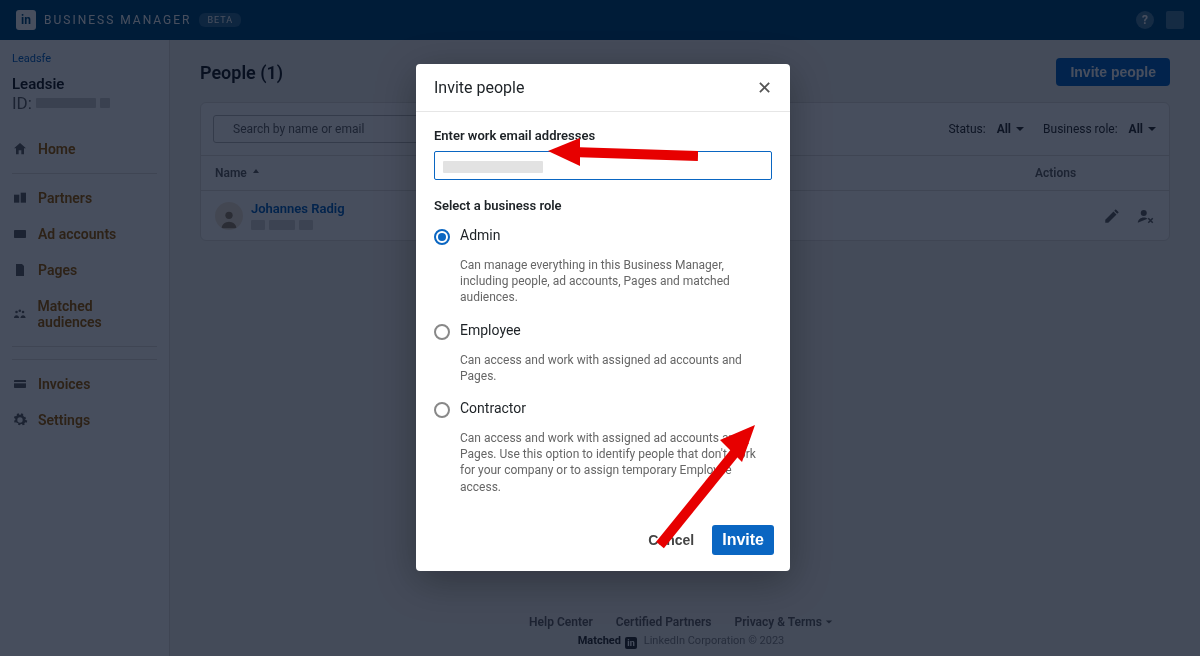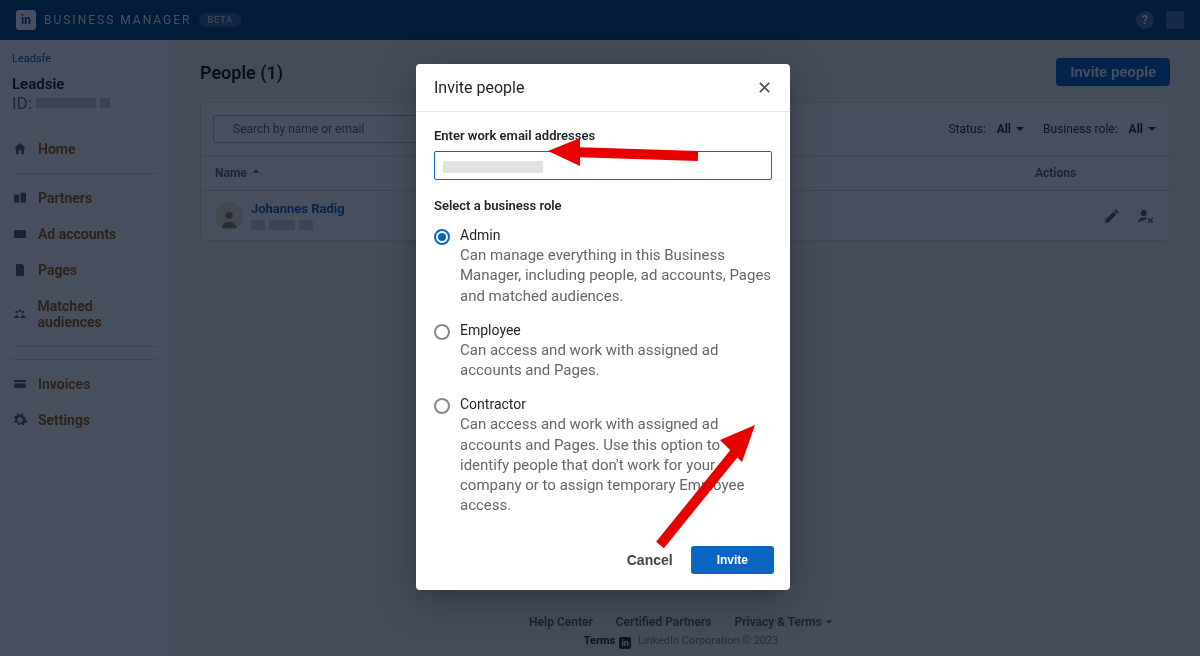--- a/index.html
+++ b/index.html
@@ -65,24 +65,24 @@
 .close{ margin-left:auto; cursor:pointer; color:#555; font-size:18px; line-height:1;}
 .modal-body{ padding: 16px 18px 8px;}
 .lbl{ font-size:13px; font-weight:600; margin-bottom:8px; display:block; color:#1d2226;}
 .email-input{ width:100%; border:1px solid #0a66c2; border-radius:2px; padding:6px 8px; font-size:13px; margin-bottom:18px;}
 .email-input .redact{ display:inline-block; width:100px; height:12px; background:#e2e2e2; border-radius:1px; vertical-align:middle;}
 .role{ display:flex; gap:10px; padding:6px 0 10px;}
 .radio{ width:16px; height:16px; border:2px solid #888; border-radius:50%; flex:0 0 16px; margin-top:2px; position:relative;}
 .radio.checked{ border-color:#0a66c2;}
 .radio.checked::after{ content:""; position:absolute; inset:2px; border-radius:50%; background:#0a66c2;}
 .role .txt .t{ font-size:14px; color:#1d2226; }
-.role .txt .d{ font-size:15px; color:#666; margin-top:2px; line-height:1.35;}
+.role .txt .d{ font-size:12px; color:#666; margin-top:14px; line-height:1.35;}
 .modal-foot{ padding: 12px 16px 16px; display:flex; gap:10px; justify-content:flex-end; }
 .cancel{ background:none; border:none; font-weight:600; font-size:14px; color:#444; cursor:pointer; padding:6px 8px;}
-.invite{ background:#0a66c2; color:#fff; border:none; border-radius:3px; font-weight:600; font-size:12px; padding:6px 26px; cursor:pointer;}
+.invite{ background:#0a66c2; color:#fff; border:none; border-radius:3px; font-weight:600; font-size:16px; padding:6px 10px; cursor:pointer;}
 
 
 .arrow{ position:fixed; pointer-events:none; }
 .arrow svg{ display:block;}
 
 </style>
 </head>
 <body>
 
 <div class="topbar">
@@ -223,21 +223,21 @@
       <div>
         <a>Help Center</a>
         <a>Certified Partners</a>
         <a>
           <span>Privacy &amp; Terms</span>&nbsp;<svg width="8" height="8" viewBox="0 0 10 10" fill="#666">
               <path d="M1 3l4 4 4-4z"></path>
             </svg>
         </a>
       </div>
       <div class="li-ftr">
-        <b>Terms</b><span class="sq">in</span>
+        <b>Matched</b><span class="sq">in</span>
         <span>LinkedIn Corporation © 2023</span>
       </div>
     </div>
   </div>
 </div>
 
 <div class="dim"></div>
 
 <div class="modal">
   <div class="modal-head">

